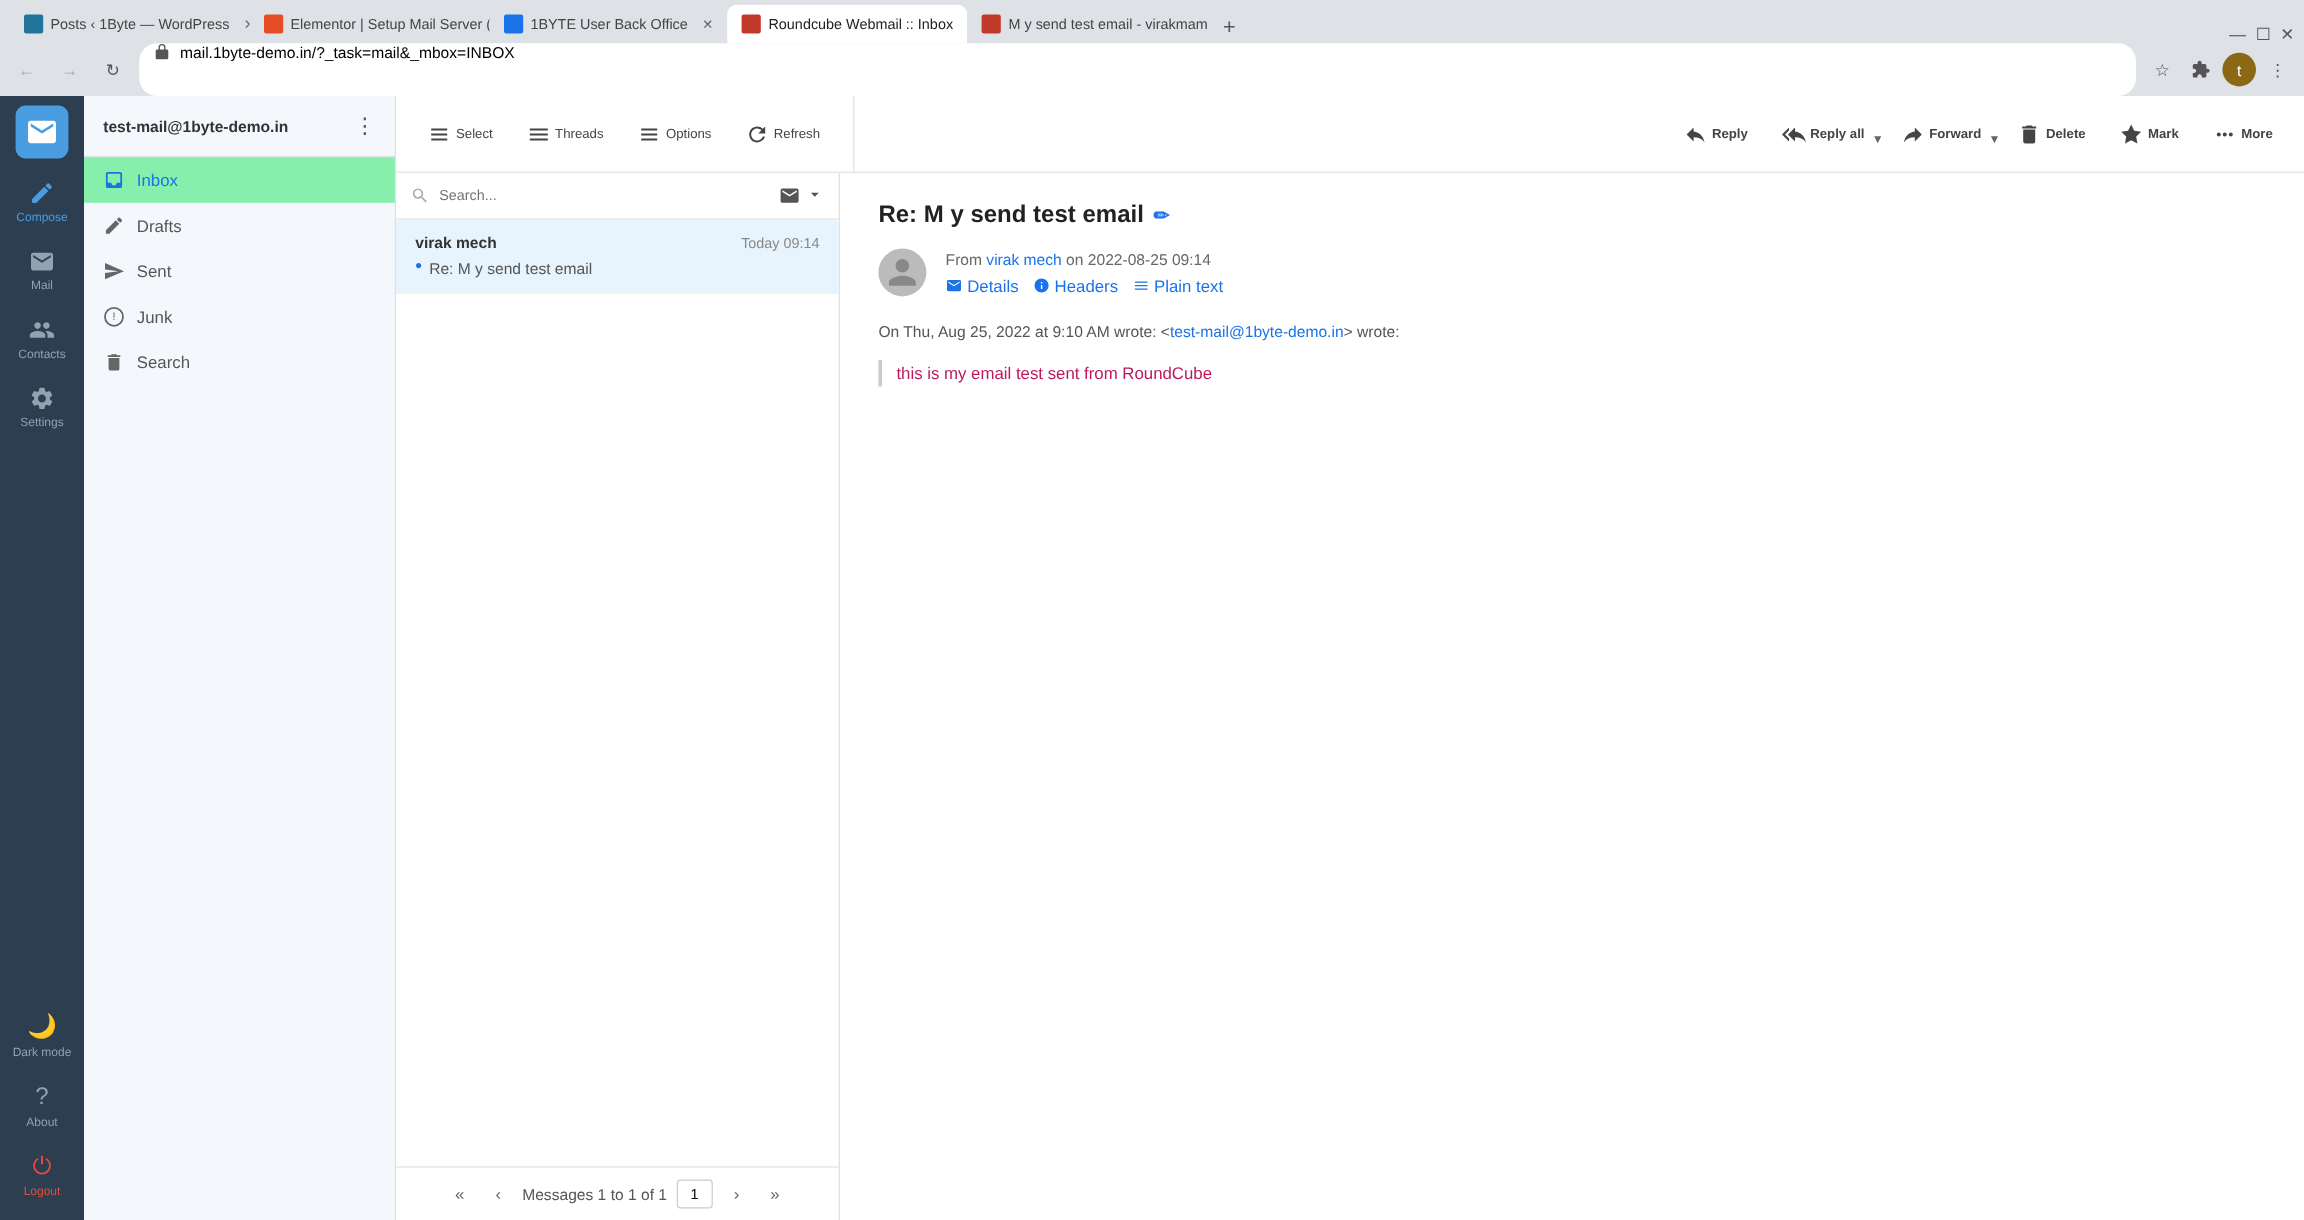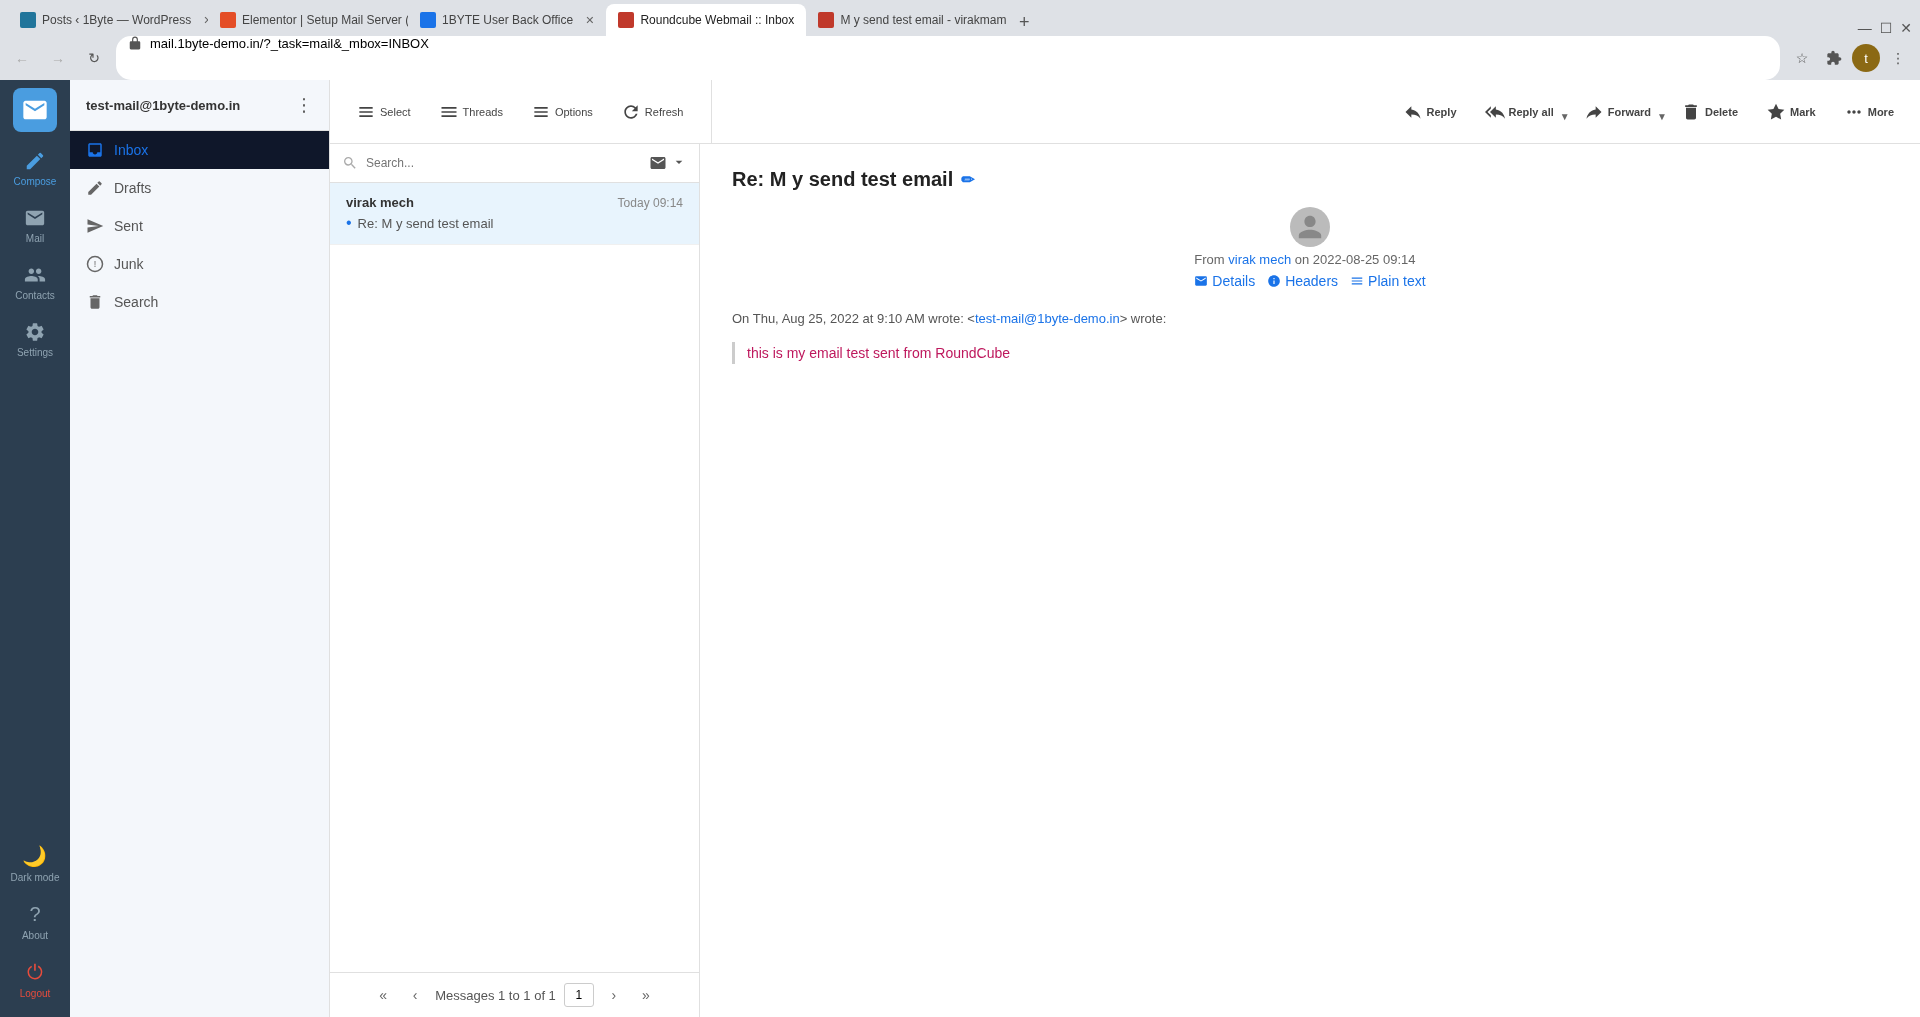--- a/index.html
+++ b/index.html
@@ -34,21 +34,21 @@
     .sidebar-nav-item { display: flex; flex-direction: column; align-items: center; width: 100%; padding: 10px 4px; cursor: pointer; color: #8fa3b1; font-size: 10px; gap: 4px; }
     .sidebar-nav-item.active { color: #4a9de0; }
     .sidebar-nav-item svg { width: 22px; height: 22px; }
     .sidebar-bottom { margin-top: auto; }
 
     
     .sidebar-folders { width: 260px; background: #f4f7fb; border-right: 1px solid #e0e0e0; display: flex; flex-direction: column; }
     .folder-header { display: flex; align-items: center; justify-content: space-between; padding: 14px 16px; border-bottom: 1px solid #e0e0e0; }
     .folder-header-title { font-size: 13px; font-weight: 600; color: #333; }
     .folder-item { display: flex; align-items: center; padding: 10px 16px; cursor: pointer; gap: 10px; color: #555; font-size: 14px; border-radius: 0; }
-    .folder-item.active { background: #0f172a; color: #1a73e8; }
+    .folder-item.active { background: #86efac; color: #1a73e8; }
     .folder-item svg { width: 18px; height: 18px; flex-shrink: 0; }
 
     
     .message-list-panel { width: 370px; border-right: 1px solid #e0e0e0; display: flex; flex-direction: column; background: #fff; }
     .search-bar { display: flex; align-items: center; padding: 10px 12px; border-bottom: 1px solid #e0e0e0; gap: 8px; }
     .search-bar input { flex: 1; border: none; outline: none; font-size: 12px; color: #555; background: transparent; }
     .search-actions { display: flex; gap: 4px; }
     .message-item { padding: 12px 16px; border-bottom: 1px solid #f0f0f0; cursor: pointer; background: #e8f4fd; }
     .message-item-header { display: flex; justify-content: space-between; align-items: center; margin-bottom: 4px; }
     .message-sender { font-size: 13px; font-weight: 600; color: #333; }
@@ -64,21 +64,21 @@
     .toolbar-btn { display: flex; flex-direction: row; align-items: center; justify-content: center; padding: 6px 14px; cursor: pointer; color: #444; font-size: 11px; gap: 4px; border-radius: 4px; }
     .toolbar-btn svg { width: 20px; height: 20px; }
     .toolbar-btn-with-arrow { display: flex; align-items: center; }
     .toolbar-arrow { font-size: 10px; color: #666; margin-left: 2px; margin-top: 10px; }
 
     
     .message-view { flex: 1; display: flex; flex-direction: column; overflow: hidden; }
     .message-content { flex: 1; padding: 24px 32px; overflow-y: auto; background: #fff; }
     .email-subject { font-size: 20px; font-weight: bold; color: #222; margin-bottom: 16px; display: flex; align-items: center; gap: 8px; }
     .edit-icon { color: #1a73e8; font-size: 16px; cursor: pointer; }
-    .email-meta { display: flex; align-items: center; gap: 5px; margin-bottom: 20px; flex-direction: column; }
+    .email-meta { display: flex; align-items: center; gap: 16px; margin-bottom: 20px; }
     .avatar { width: 40px; height: 40px; border-radius: 50%; background: #bbb; display: flex; align-items: center; justify-content: center; flex-shrink: 0; }
     .avatar svg { width: 28px; height: 28px; fill: #888; }
     .email-from-info { font-size: 13px; color: #666; }
     .email-from-info a { color: #1a73e8; text-decoration: none; cursor: pointer; }
     .email-actions-row { display: flex; gap: 12px; margin-top: 6px; }
     .email-action-btn { display: flex; align-items: center; gap: 4px; font-size: 14px; color: #1a73e8; cursor: pointer; text-decoration: none; }
     .email-action-btn svg { width: 14px; height: 14px; }
     .email-body { font-size: 14px; color: #333; line-height: 1.6; }
     .email-body .quoted { border-left: 3px solid #ccc; padding-left: 12px; margin-top: 12px; color: #be185d; }
     .email-body .quote-header { margin-top: 16px; font-size: 13px; color: #555; }

